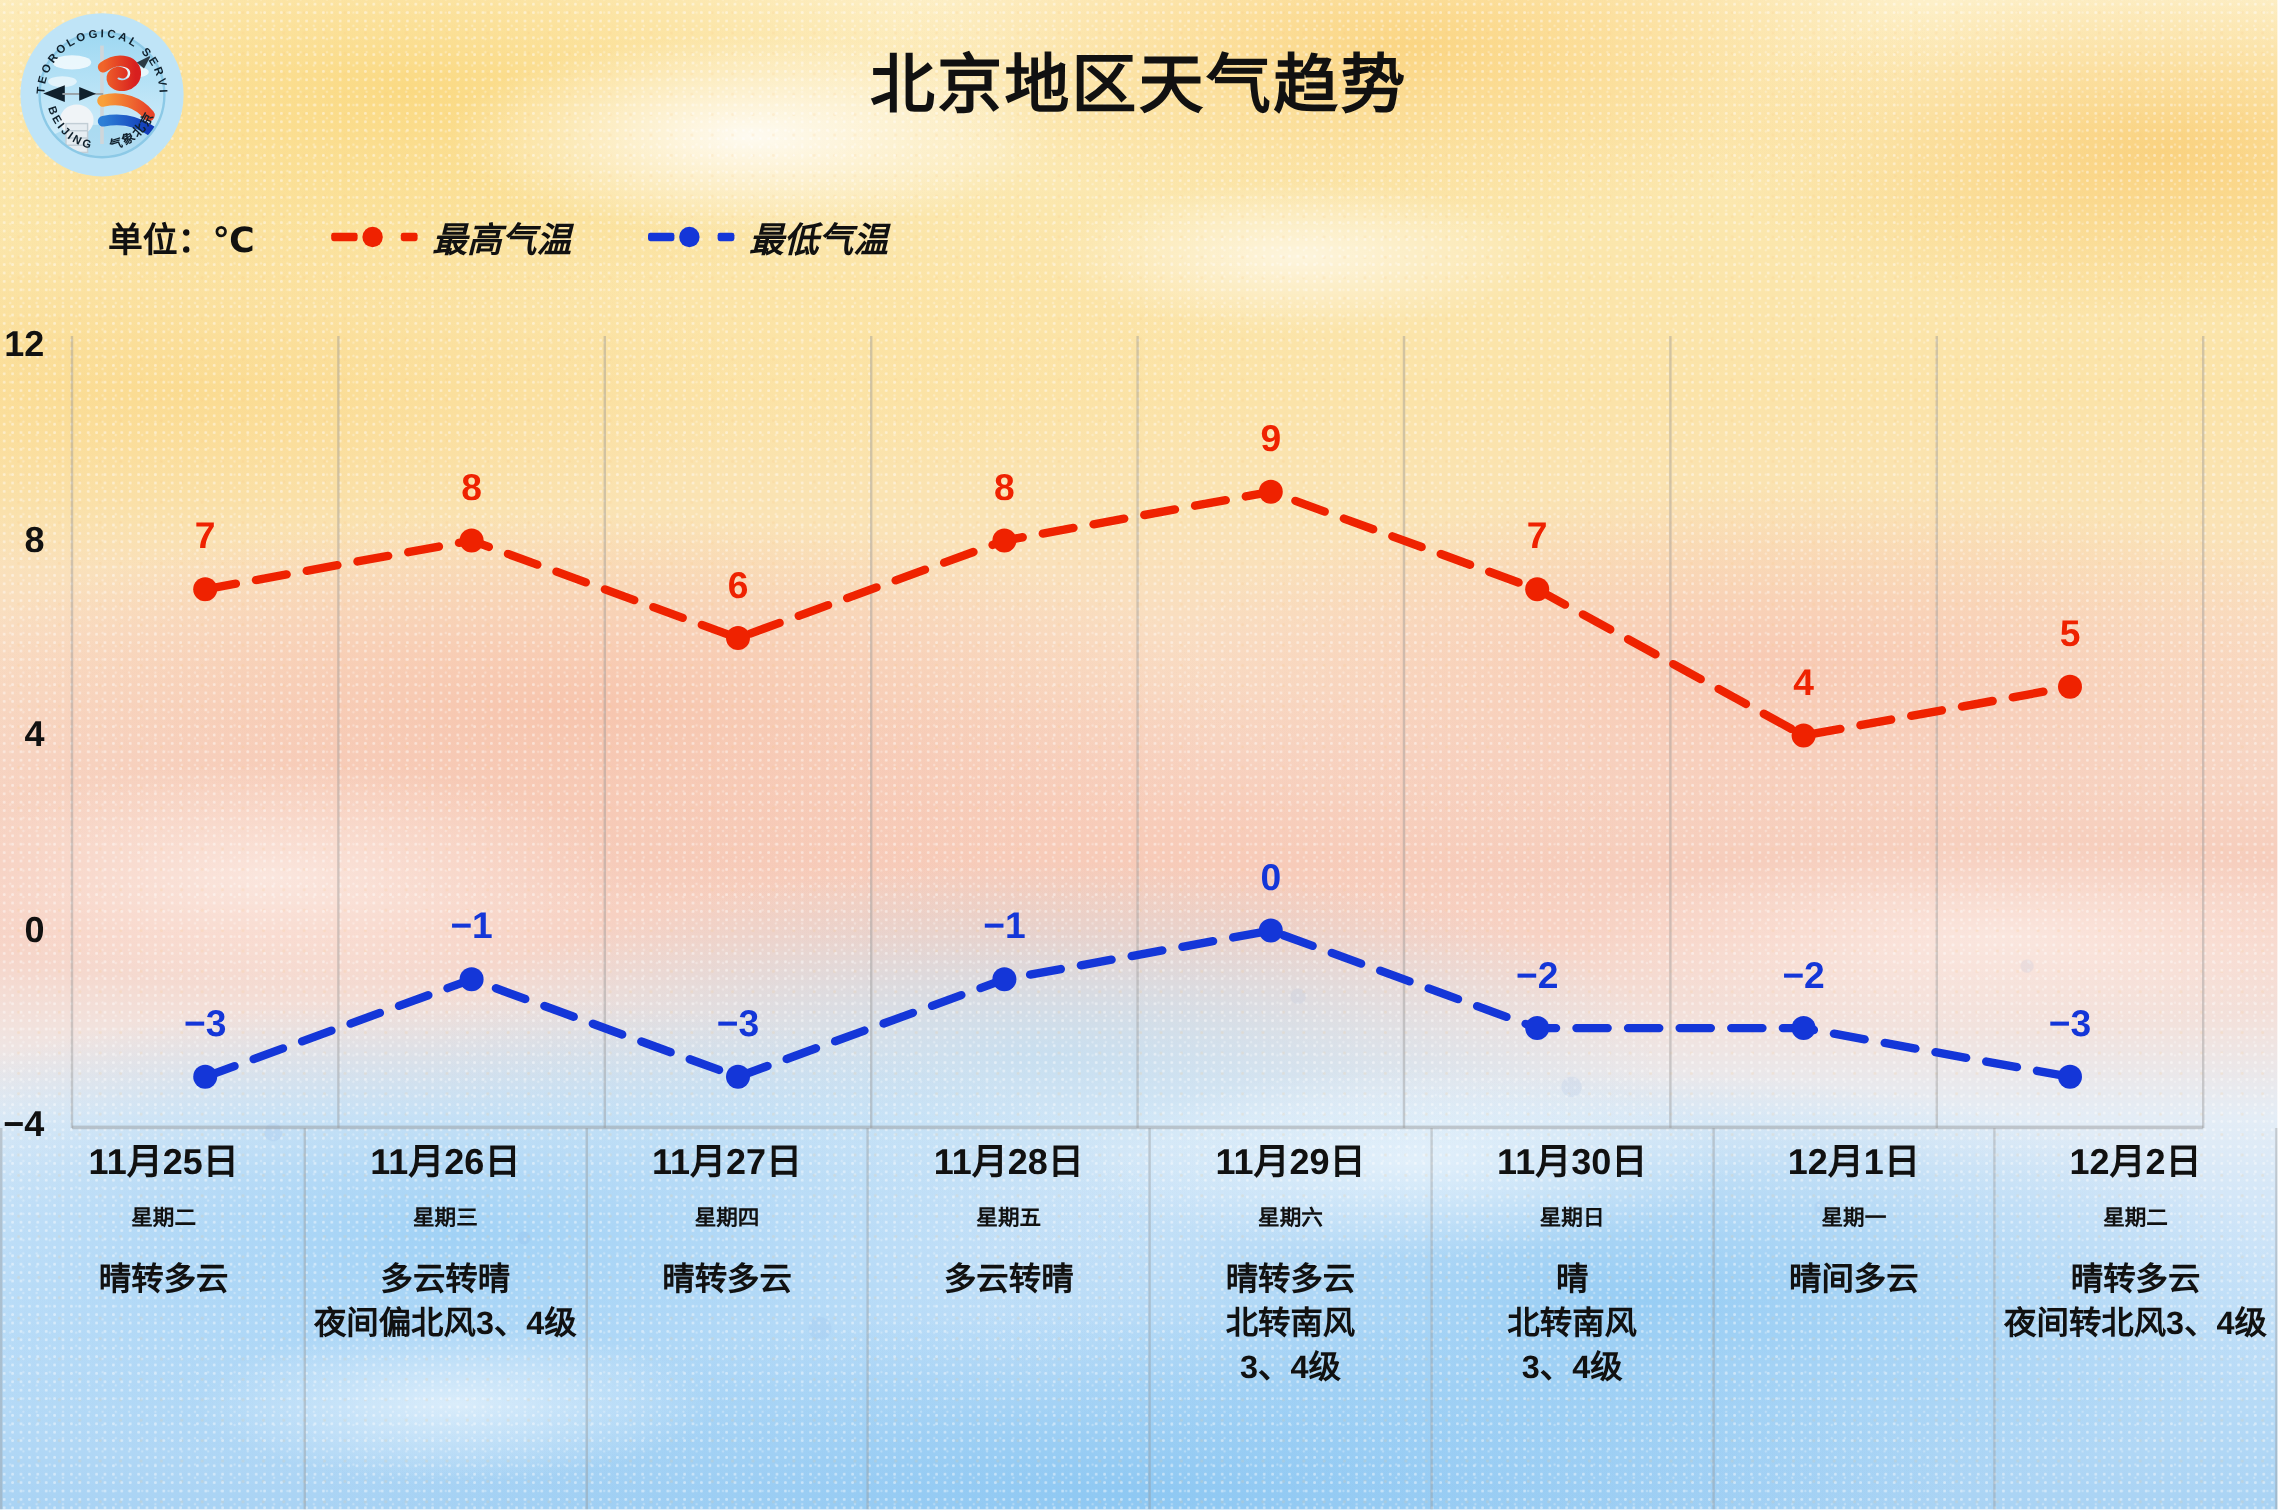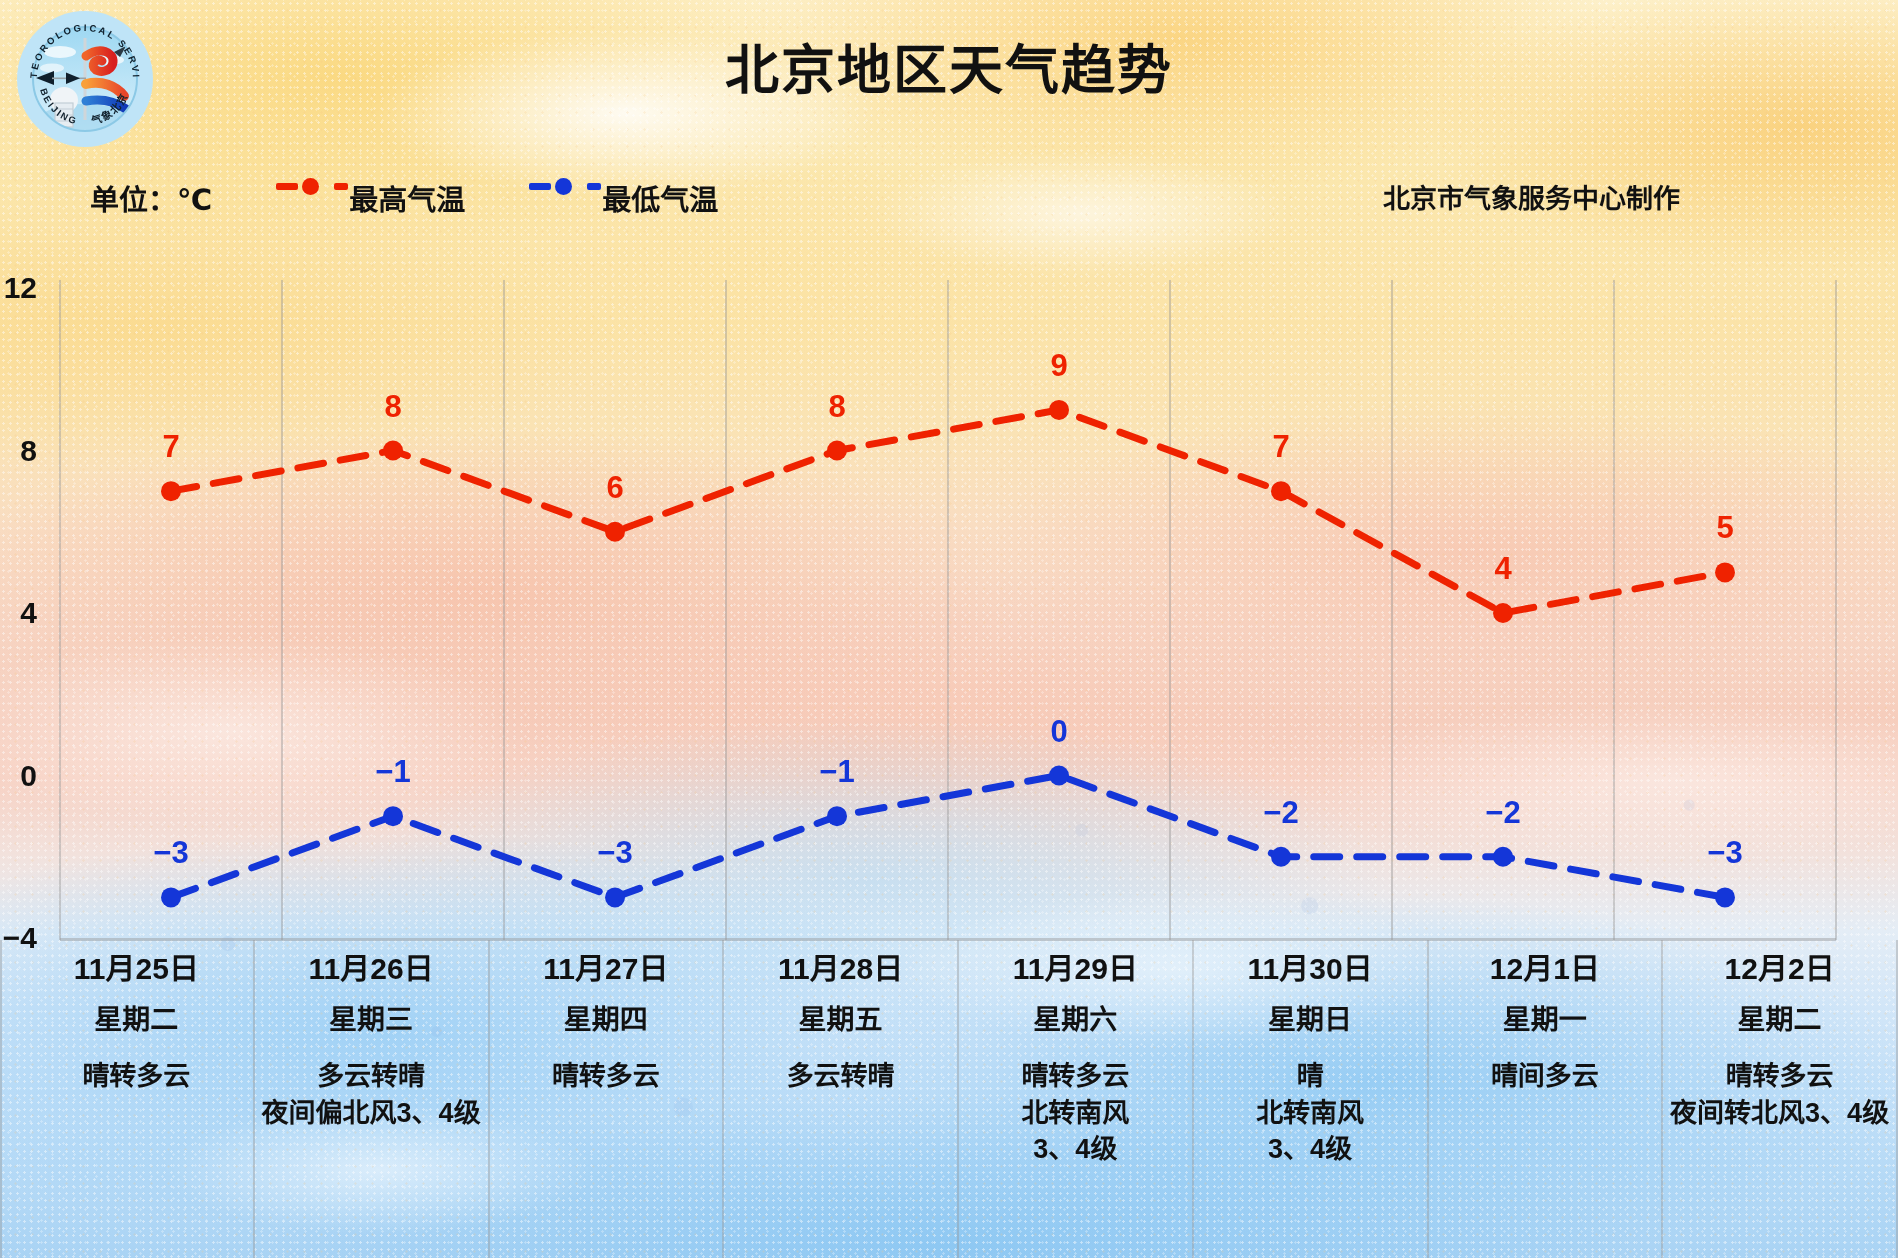--- a/index.html
+++ b/index.html
@@ -95,21 +95,21 @@
     letter-spacing:2px;
     font-family:"Liberation Sans","DejaVu Sans",sans-serif;
   }
 
   #legend{
     position:absolute;left:90px;top:176px;z-index:5;
     display:flex;align-items:center;gap:64px;
     font-size:29px;font-weight:bold;color:#111;
   }
   .legend-unit{white-space:nowrap;}
-  .legend-item{display:flex;align-items:flex-start;gap:1px;white-space:nowrap;}
+  .legend-item{display:flex;align-items:center;gap:12px;white-space:nowrap;font-style:italic;}
   .legend-mark{display:inline-block;width:72px;height:20px;position:relative;}
   .legend-mark i{position:absolute;top:7px;height:7px;border-radius:2px;}
   .legend-mark i.s1{left:0;width:22px;}
   .legend-mark i.s2{right:0;width:14px;}
   .legend-mark b{position:absolute;left:26px;top:2px;width:17px;height:17px;border-radius:50%;}
   .lg-red i,.lg-red b{background:#ef2200;}
   .lg-blue i,.lg-blue b{background:#1436d8;}
 
   #issuer{
     position:absolute;right:218px;top:180px;z-index:5;
@@ -140,21 +140,21 @@
   }
   .daycol{
     flex:1 1 0;min-width:0;
     padding:14px 6px 0;
     text-align:center;
     border-right:2px solid rgba(150,150,150,.40);
     box-sizing:border-box;
   }
   .daycol:first-child{border-left:2px solid rgba(150,150,150,.40);padding-left:24px;}
   .d-date{font-size:30px;font-weight:bold;color:#111;line-height:1.0;margin-bottom:22px;}
-  .d-week{font-size:28px;font-weight:bold;color:#111;line-height:1.0;margin-bottom:24px;}
+  .d-week{font-size:18px;font-weight:bold;color:#111;line-height:1.0;margin-bottom:24px;}
   .d-desc{font-size:27px;font-weight:bold;color:#111;line-height:1.36;}
   .d-desc div{white-space:normal;}
 
   #axis-bottom{
     position:absolute;left:60px;top:938px;width:1776px;height:3px;
     background:rgba(150,150,150,.45);z-index:6;
   }
 </style>
 </head>
 <body>
@@ -252,21 +252,20 @@
     <span class="legend-mark lg-blue">
       <i class="s1"></i>
         <b></b>
         <i class="s2"></i>
     </span>
     <span>最低气温</span>
   </span>
 </div>
 
 <div id="issuer">
-  <div>北京市气象服务中心制作</div>
 </div>
 
 <svg id="plot" viewBox="0 0 1898 660" preserveAspectRatio="none">
     <line x1="60" x2="60" y1="0" y2="660" stroke="rgba(150,150,150,0.42)" stroke-width="2"></line>
     <line x1="282" x2="282" y1="0" y2="660" stroke="rgba(150,150,150,0.42)" stroke-width="2"></line>
     <line x1="504" x2="504" y1="0" y2="660" stroke="rgba(150,150,150,0.42)" stroke-width="2"></line>
     <line x1="726" x2="726" y1="0" y2="660" stroke="rgba(150,150,150,0.42)" stroke-width="2"></line>
     <line x1="948" x2="948" y1="0" y2="660" stroke="rgba(150,150,150,0.42)" stroke-width="2"></line>
     <line x1="1170" x2="1170" y1="0" y2="660" stroke="rgba(150,150,150,0.42)" stroke-width="2"></line>
     <line x1="1392" x2="1392" y1="0" y2="660" stroke="rgba(150,150,150,0.42)" stroke-width="2"></line>

